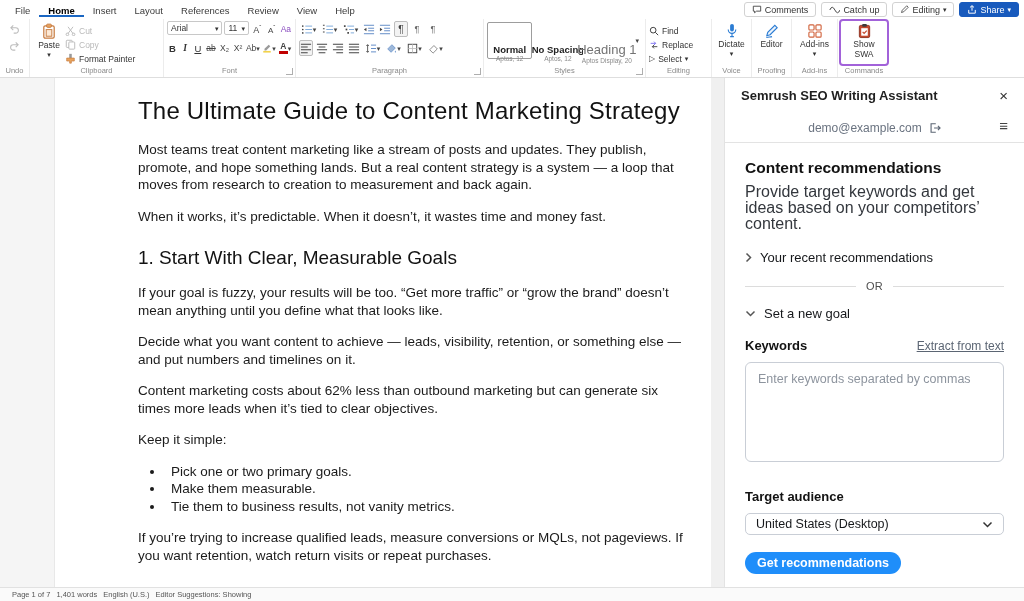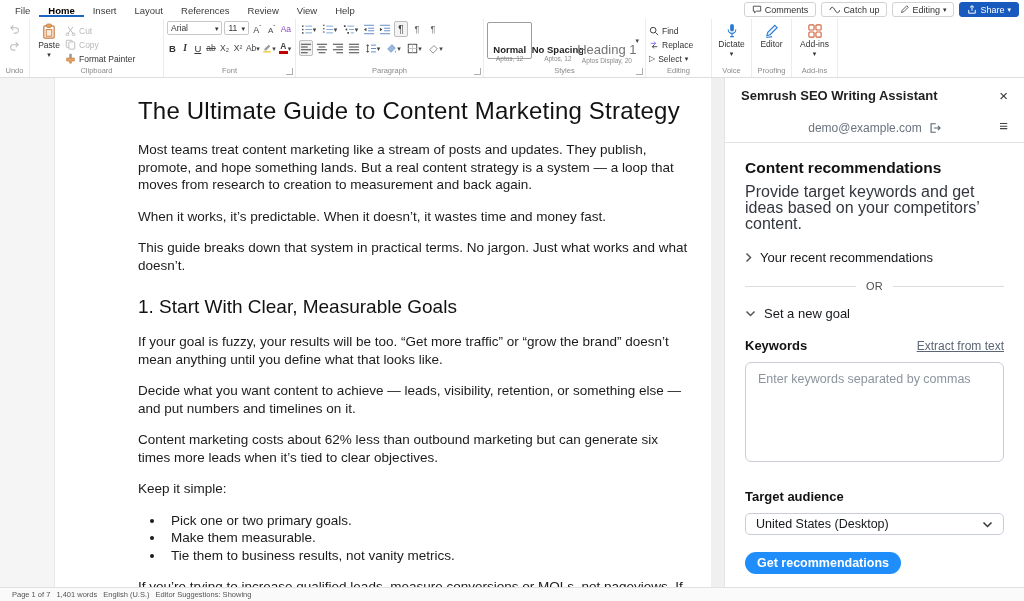--- a/index.html
+++ b/index.html
@@ -475,31 +475,48 @@
                 <rect x="9.5" y="9.5" width="5.5" height="5.5" rx="1" fill="none" stroke="#d1633c" stroke-width="1.2"></rect>
               </svg>
             </span>
           <span class="blabel">Add-ins</span>
           <span class="chev">▾</span>
         </div>
       </div>
       <div class="rgroup-label">Add-ins</div>
     </div>
 
+    <div class="rgroup" style="width:52px;border-right:none">
+      <div class="purple-box"></div>
+      <div class="gbody" style="justify-content:center">
+        <div class="bigbtn">
+          <span>
+              <svg width="15" height="16" viewBox="0 0 16 17">
+                <rect x="2.5" y="2.5" width="11" height="13" rx="1.5" fill="#c4492e" stroke="#8f3322" stroke-width="1"></rect>
+                <rect x="5.5" y="1" width="5" height="3" rx="1" fill="#3b3b3b"></rect>
+                <rect x="4.5" y="5.5" width="7" height="8" fill="#fff"></rect>
+                <path d="M6 9.5l1.6 1.6 2.8-3" fill="none" stroke="#c4492e" stroke-width="1.3"></path>
+              </svg>
+            </span>
+          <span class="blabel">Show</span>
+          <span class="blabel">SWA</span>
+        </div>
+      </div>
+      <div class="rgroup-label">Commands</div>
+    </div>
 
   </div>
 
   <div class="main">
     <div class="doc-gutter"></div>
 
     <div class="page">
       <div class="doc-title">The Ultimate Guide to Content Marketing Strategy</div>
       <p>Most teams treat content marketing like a stream of posts and updates. They publish, promote, and hope something lands. But a real content strategy is a system — a loop that moves from research to creation to measurement and back again.</p>
       <p>When it works, it’s predictable. When it doesn’t, it wastes time and money fast.</p>
-      <p>This guide breaks down that system in practical terms. No jargon. Just what works and what doesn’t.</p>
       <div class="doc-h1">1. Start With Clear, Measurable Goals</div>
       <p>If your goal is fuzzy, your results will be too. “Get more traffic” or “grow the brand” doesn’t mean anything until you define what that looks like.</p>
       <p>Decide what you want content to achieve — leads, visibility, retention, or something else — and put numbers and timelines on it.</p>
       <p>Content marketing costs about 62% less than outbound marketing but can generate six times more leads when it’s tied to clear objectives.</p>
       <p>Keep it simple:</p>
       <ul>
         <li>Pick one or two primary goals.</li>
         <li>Make them measurable.</li>
         <li>Tie them to business results, not vanity metrics.</li>
       </ul>

